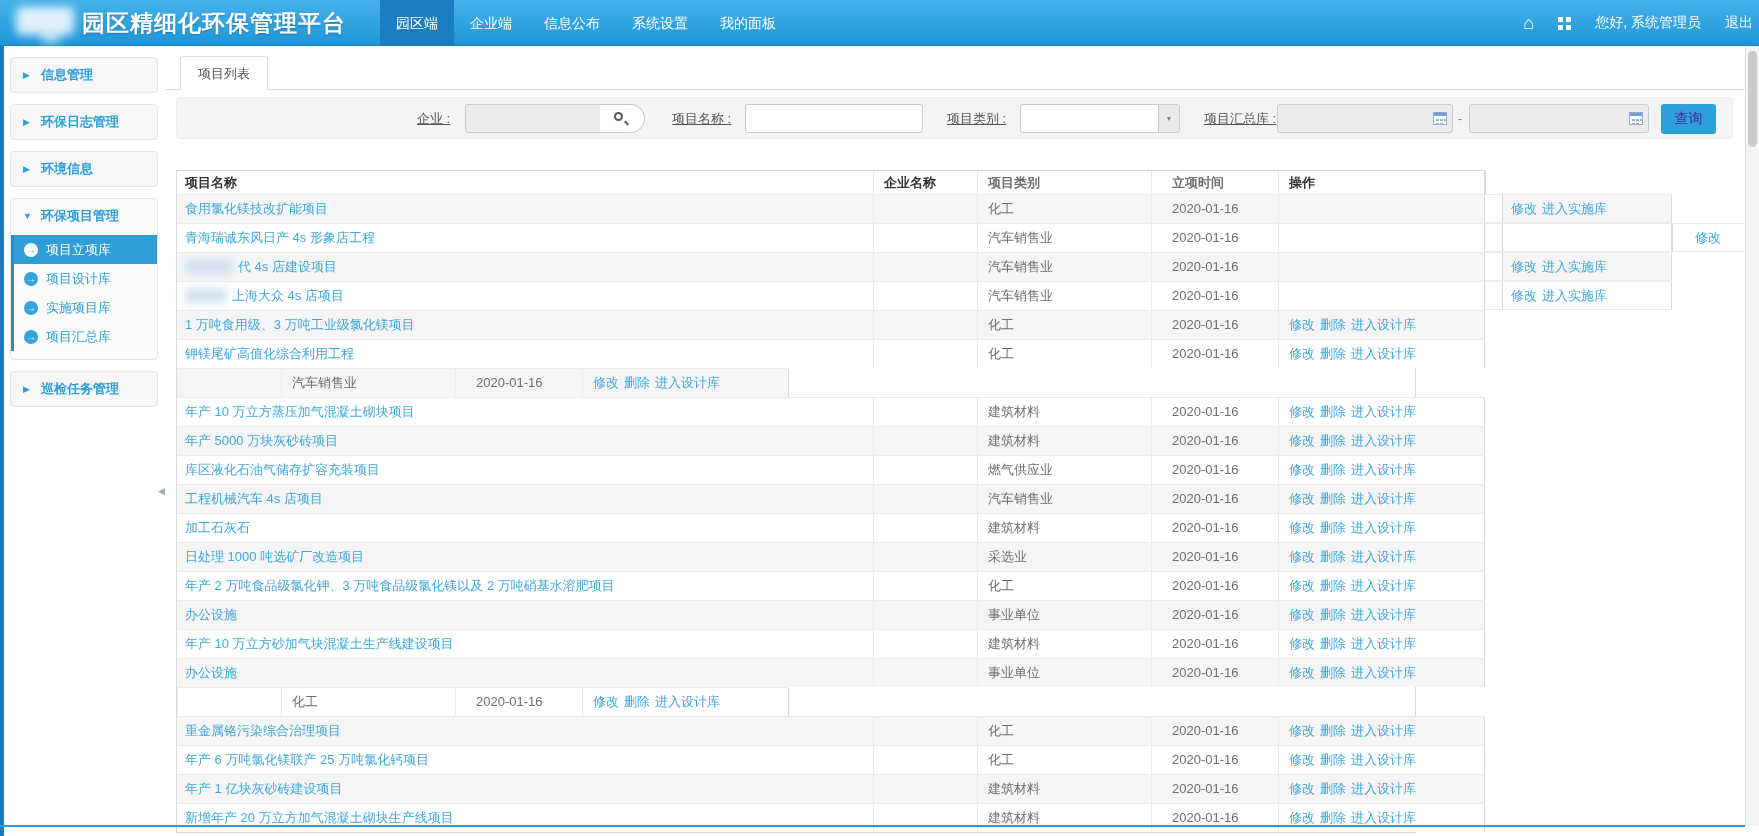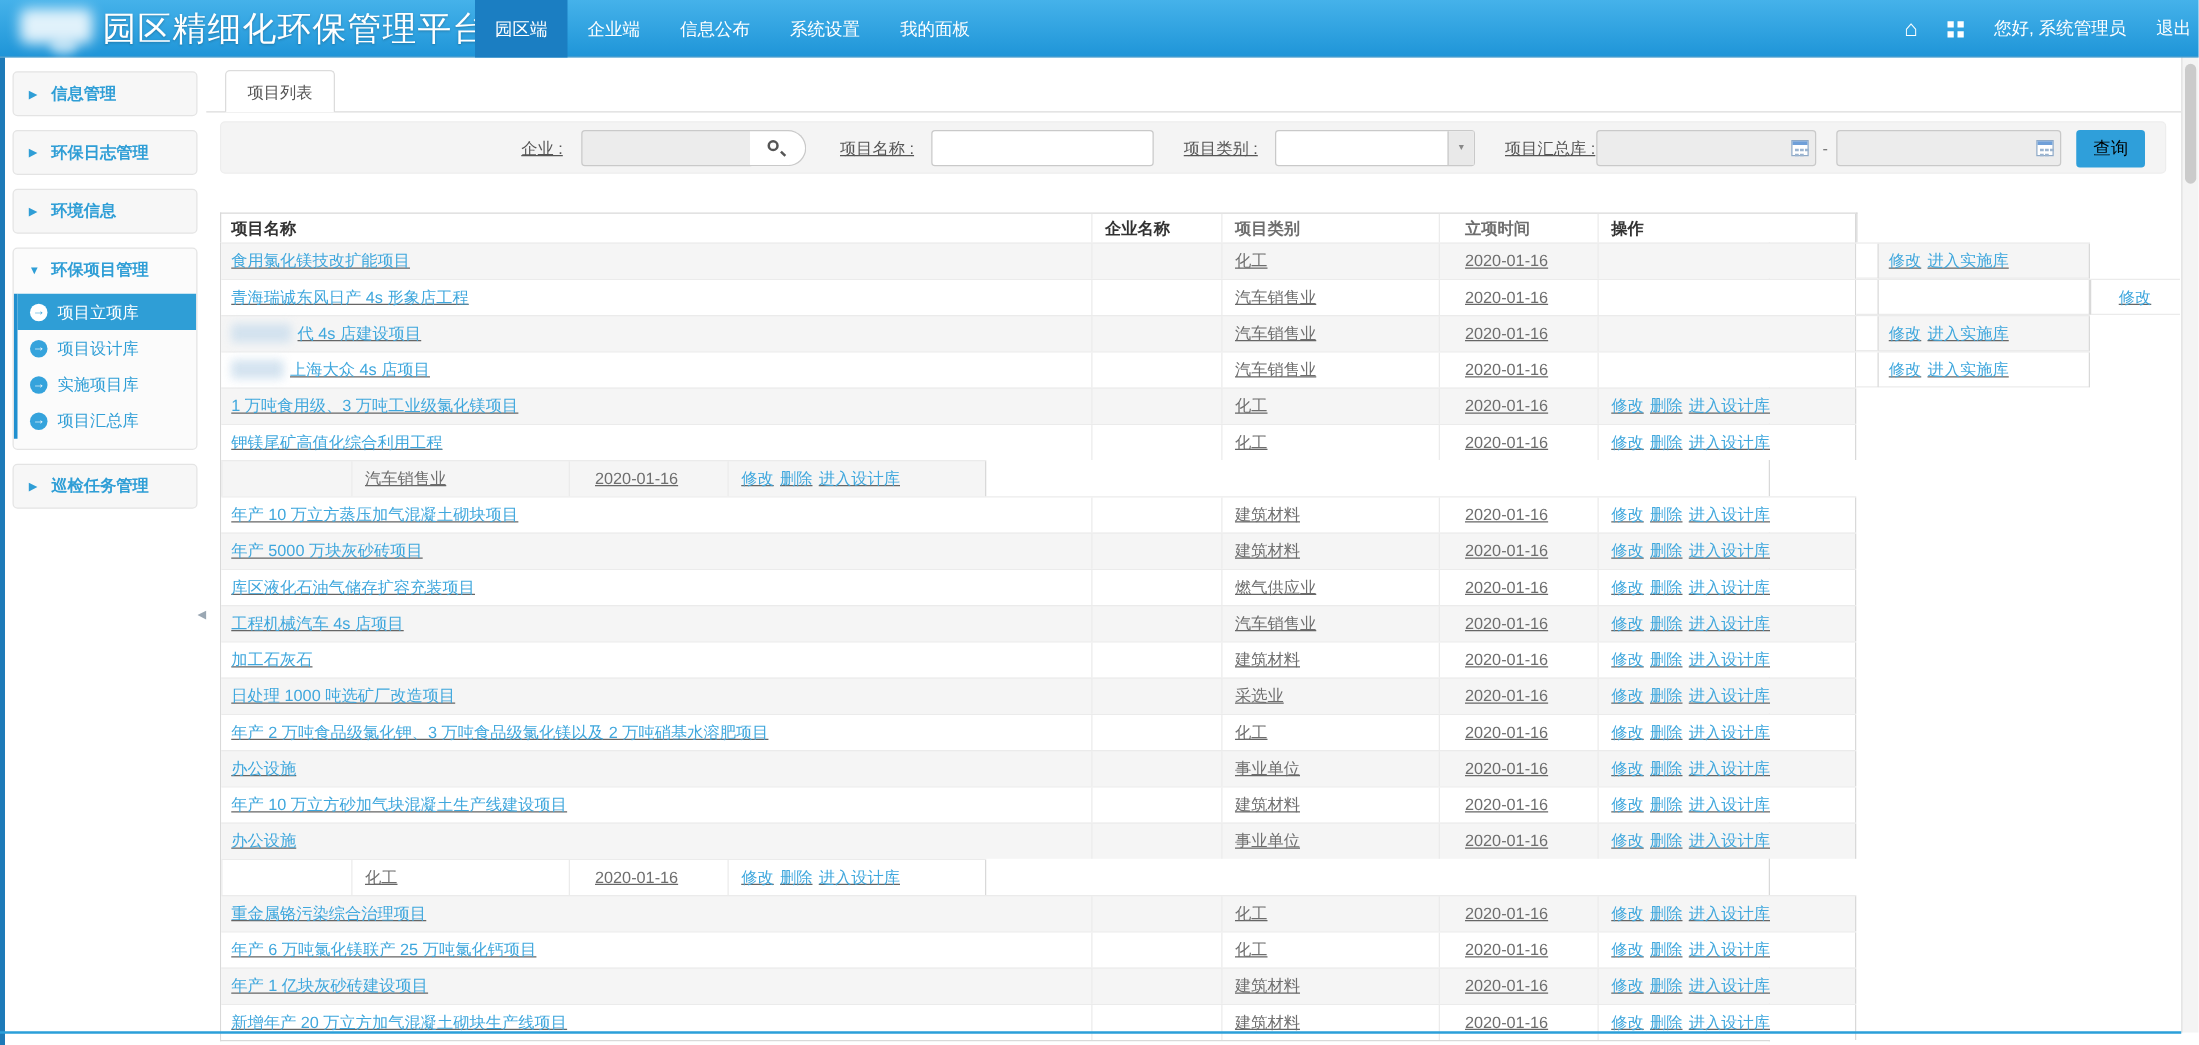--- a/index.html
+++ b/index.html
@@ -18,21 +18,21 @@
   .logo-blur {
     position:absolute; left:16px; top:7px; width:58px; height:28px;
     background:rgba(255,255,255,.85); border-radius:6px; filter:blur(5px);
   }
   .logo-blur2 {
     position:absolute; left:40px; top:30px; width:22px; height:14px;
     background:rgba(255,255,255,.55); border-radius:50%; filter:blur(4px);
   }
   .app-title {
     position:absolute; left:82px; top:0; height:46px; line-height:46px;
-    color:#fff; font-size:27px; font-weight:normal; letter-spacing:1px;
+    color:#fff; font-size:23px; font-weight:bold; letter-spacing:1px;
     text-shadow:0 1px 2px rgba(0,0,0,.25); white-space:nowrap;
   }
   .topnav { position:absolute; left:380px; top:0; height:46px; display:flex; }
   .topnav-item {
     height:46px; line-height:46px; padding:0 16px; color:#fff; font-size:14px;
     cursor:pointer; white-space:nowrap;
   }
   .topnav-item.active { background:#1b7ec2; }
   .topbar-right {
     position:absolute; right:0; top:0; height:46px; display:flex; align-items:center;
@@ -108,29 +108,29 @@
   #ptime-label { left:1027px; }
   #date1 { left:1100px; width:176px; } #date2 { left:1292px; width:180px; }
   .cal-icon { position:absolute; top:14px; width:14px; height:13px; background:#fff; border:1px solid #8fa9c6; cursor:pointer; }
   .cal-icon::before { content:""; position:absolute; left:0; top:0; width:100%; height:3px; background:#6f9fd8; }
   .cal-icon::after { content:""; position:absolute; left:2px; top:6px; width:3px; height:2px; background:#9bb4cf;
     box-shadow:4px 0 #9bb4cf, 8px 0 #9bb4cf, 0 4px #9bb4cf, 4px 4px #9bb4cf; }
   #cal1 { left:1256px; } #cal2 { left:1452px; }
   .date-sep { position:absolute; left:1281px; top:0; height:42px; line-height:42px; color:#777; }
   .query-btn {
     position:absolute; left:1484px; top:6px; width:55px; height:30px; background:#2f9fda;
-    color:#000000; border:none; border-radius:3px; font-size:14px; cursor:pointer;
+    color:#4c1d95; border:none; border-radius:3px; font-size:14px; cursor:pointer;
     font-family:"Liberation Sans","DejaVu Sans",sans-serif;
   }
   
   .table-wrap { position:absolute; left:176px; top:170px; width:1312px; }
   .t-header, .t-row { display:flex; width:max-content; }
   .t-header { border:1px solid #d9d9d9; border-bottom:none; font-weight:bold; color:#333; background:#fff; }
   .t-header .cell { height:23px; line-height:23px; }
-  .t-body { border:1px solid #d9d9d9; border-top:none; width:1240px;text-decoration:underline; }
+  .t-body { border:1px solid #d9d9d9; border-top:none; width:1240px; }
   .t-row { border-top:1px solid #ebebeb; background:#fff; }
   .t-row:nth-child(odd) { background:#f5f5f5; }
   .cell { height:28px; line-height:28px; padding-left:10px; white-space:nowrap; overflow:visible; }
   .c-name { width:696px; padding-left:8px; }
   .c-company { width:104px; border-left:1px solid #ebebeb; }
   .c-cat { width:174px; border-left:1px solid #ebebeb; color:#6e6e6e; }
   .c-date { width:127px; border-left:1px solid #ebebeb; color:#6e6e6e;padding-left:20px; }
   .c-action { width:207px; border-left:1px solid #ebebeb; border-right:1px solid #d9d9d9; }
   .c-gap { width:18px; background:#fff; border-right:1px solid #d9d9d9; border-bottom:1px solid #ebebeb; margin-bottom:-1px; }
   .c-over { width:169px; border-right:1px solid #d9d9d9; border-bottom:1px solid #ebebeb; margin-bottom:-1px; padding-left:8px; }

